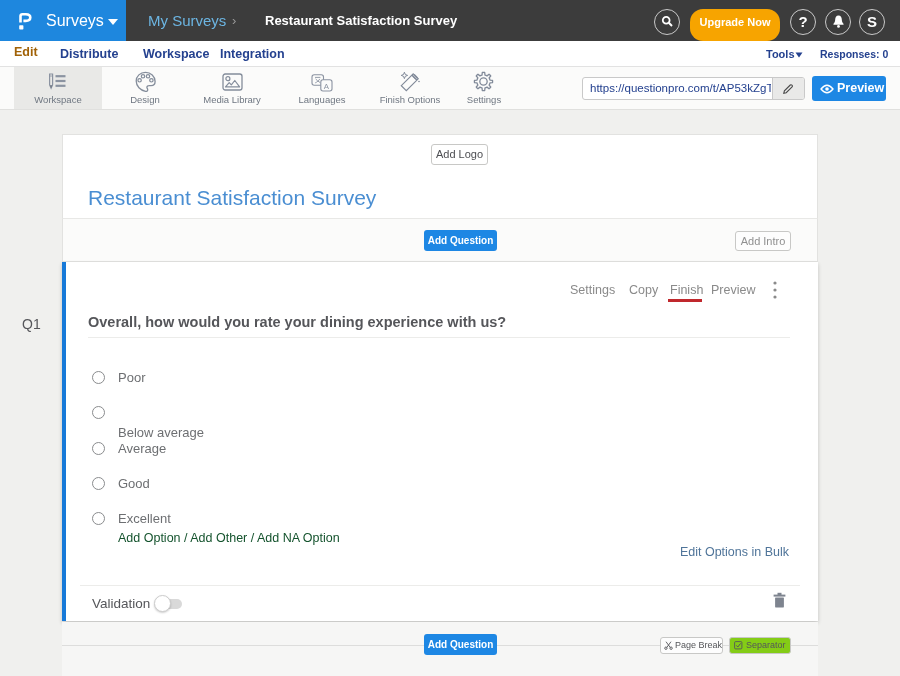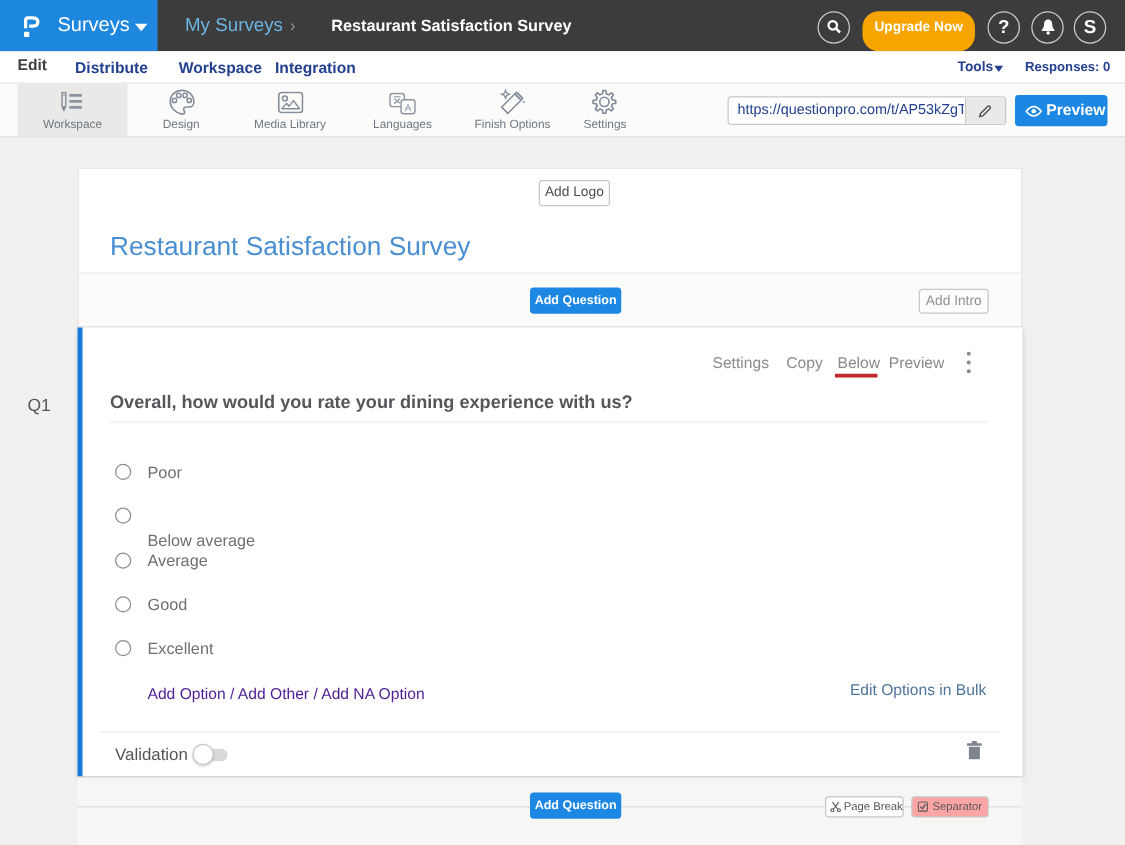--- a/index.html
+++ b/index.html
@@ -33,21 +33,21 @@
 <div class="abs" style="left:690px;top:9px;width:90px;height:32px;background:#f7a400;border-radius:13px;color:#fff;font-size:11px;font-weight:bold;text-align:center;line-height:26px;">Upgrade Now</div>
 <div class="abs" style="left:790px;top:9px;width:26px;height:26px;border:1.5px solid #c9c9c9;border-radius:50%;color:#fff;font-size:15px;font-weight:bold;text-align:center;line-height:24px;">?</div>
 <div class="abs" style="left:825px;top:9px;width:26px;height:26px;border:1.5px solid #c9c9c9;border-radius:50%;"></div>
 <svg class="abs" style="left:831px;top:14px;" width="15" height="16" viewBox="0 0 15 16">
   <path d="M7.5 1.6 C9.9 1.6 10.7 3.5 10.8 5.6 C10.9 7.5 11.3 8.7 12.7 9.9 L12.4 10.8 L2.6 10.8 L2.3 9.9 C3.7 8.7 4.1 7.5 4.2 5.6 C4.3 3.5 5.1 1.6 7.5 1.6 Z" fill="#fff"></path>
   <circle cx="7.5" cy="12.4" r="1.4" fill="#fff"></circle>
 </svg>
 <div class="abs" style="left:859px;top:9px;width:26px;height:26px;border:1.5px solid #c9c9c9;border-radius:50%;color:#fff;font-size:15px;font-weight:bold;text-align:center;line-height:23px;">S</div>
 
 <div class="abs" style="left:0;top:41px;width:900px;height:26px;background:#fff;border-bottom:1px solid #e2e2e2;"></div>
-<div class="abs" style="left:14px;top:41px;height:36px;line-height:23px;color:#404040;font-size:12.5px;font-weight:bold;border-bottom:3px solid #1f7cd4;">Edit</div>
+<div class="abs" style="left:14px;top:41px;height:36px;line-height:23px;color:#a16207;font-size:12.5px;font-weight:bold;border-bottom:3px solid #1f7cd4;">Edit</div>
 <div class="abs" style="left:60px;top:41px;height:26px;line-height:26px;color:#24418f;font-size:12.5px;font-weight:bold;">Distribute</div>
 <div class="abs" style="left:143px;top:41px;height:26px;line-height:26px;color:#24418f;font-size:12.5px;font-weight:bold;">Workspace</div>
 <div class="abs" style="left:220px;top:41px;height:26px;line-height:26px;color:#24418f;font-size:12.5px;font-weight:bold;">Integration</div>
 <div class="abs" style="left:766px;top:41px;height:42px;line-height:26px;color:#24418f;font-size:11px;font-weight:bold;">Tools</div>
 <svg class="abs" style="left:795px;top:52px;" width="8" height="6" viewBox="0 0 8 6">
     <path d="M0.5 0.5 L4 5.5 L7.5 0.5 Z" fill="#24418f"></path>
   </svg>
 <div class="abs" style="left:820px;top:41px;height:26px;line-height:26px;color:#24418f;font-size:10.5px;font-weight:bold;">Responses: 0</div>
 
 <div class="abs" style="left:0;top:67px;width:900px;height:43px;background:#fbfbfa;border-bottom:1px solid #e0e0de;"></div>
@@ -134,21 +134,21 @@
 <div class="abs" style="left:62px;top:219px;width:756px;height:43px;background:#fbfbfa;border:1px solid #e2e2e0;border-top:none;"></div>
 <div class="abs" style="left:424px;top:230px;width:73px;height:21px;background:#1d87e4;border-radius:3px;color:#fff;font-size:10px;font-weight:bold;text-align:center;line-height:21px;white-space:nowrap;">Add Question</div>
 <div class="abs" style="left:735px;top:231px;width:56px;height:20px;background:#fdfdfd;border:1px solid #c8c8c6;border-radius:3px;color:#909090;font-size:11px;text-align:center;line-height:18px;white-space:nowrap;">Add Intro</div>
 
 <div class="abs" style="left:22px;top:316px;color:#55565a;font-size:14px;">Q1</div>
 
 <div class="abs" style="left:62px;top:262px;width:756px;height:359px;background:#fff;border-left:4px solid #1779d8;box-shadow:0 2px 4px rgba(0,0,0,0.2);"></div>
 
 <div class="abs" style="left:570px;top:283px;color:#8a8a8a;font-size:12.5px;">Settings</div>
 <div class="abs" style="left:629px;top:283px;color:#8a8a8a;font-size:12.5px;">Copy</div>
-<div class="abs" style="left:670px;top:283px;color:#8a8a8a;font-size:12.5px;">Below</div>
+<div class="abs" style="left:670px;top:283px;color:#8a8a8a;font-size:12.5px;">Finish</div>
 <div class="abs" style="left:668px;top:299px;width:34px;height:3px;background:#c0282d;"></div>
 <div class="abs" style="left:711px;top:283px;color:#8a8a8a;font-size:12.5px;">Preview</div>
 <svg class="abs" style="left:772px;top:280px;" width="6" height="20" viewBox="0 0 6 20">
     <circle cx="3" cy="3" r="1.6" fill="#8a8a8a"></circle>
     <circle cx="3" cy="10" r="1.6" fill="#8a8a8a"></circle>
     <circle cx="3" cy="17" r="1.6" fill="#8a8a8a"></circle>
   </svg>
 
 <div class="abs" style="left:88px;top:314px;color:#55565a;font-size:14.5px;font-weight:bold;">Overall, how would you rate your dining experience with us?</div>
 <div class="abs" style="left:88px;top:337px;width:702px;height:1px;background:#ececea;"></div>
@@ -157,21 +157,21 @@
 <div class="abs" style="left:118px;top:370px;color:#6d6f72;font-size:13px;">Poor</div>
 <div class="abs" style="left:92px;top:406px;width:13px;height:13px;border:1.5px solid #8a8c8e;border-radius:50%;"></div>
 <div class="abs" style="left:118px;top:405px;color:#6d6f72;font-size:13px;margin-top:20px;">Below average</div>
 <div class="abs" style="left:92px;top:442px;width:13px;height:13px;border:1.5px solid #8a8c8e;border-radius:50%;"></div>
 <div class="abs" style="left:118px;top:441px;color:#6d6f72;font-size:13px;">Average</div>
 <div class="abs" style="left:92px;top:477px;width:13px;height:13px;border:1.5px solid #8a8c8e;border-radius:50%;"></div>
 <div class="abs" style="left:118px;top:476px;color:#6d6f72;font-size:13px;">Good</div>
 <div class="abs" style="left:92px;top:512px;width:13px;height:13px;border:1.5px solid #8a8c8e;border-radius:50%;"></div>
 <div class="abs" style="left:118px;top:511px;color:#6d6f72;font-size:13px;">Excellent</div>
 
-<div class="abs" style="left:118px;top:548px;color:#4c1d95;font-size:12.5px;">Add Option / Add Other / Add NA Option</div>
+<div class="abs" style="left:118px;top:531px;color:#14532d;font-size:12.5px;">Add Option / Add Other / Add NA Option</div>
 <div class="abs" style="left:640px;top:545px;width:149px;text-align:right;color:#4f7499;font-size:12.5px;">Edit Options in Bulk</div>
 
 <div class="abs" style="left:80px;top:585px;width:720px;height:1px;background:#ececea;"></div>
 <div class="abs" style="left:92px;top:596px;color:#55565a;font-size:13.5px;">Validation</div>
 <div class="abs" style="left:156px;top:599px;width:26px;height:10px;background:#d9d9d9;border-radius:5px;"></div>
 <div class="abs" style="left:154px;top:595px;width:17px;height:17px;background:#fff;border:1px solid #ccc;border-radius:50%;box-shadow:0 1px 2px rgba(0,0,0,0.2);"></div>
 <svg class="abs" style="left:772px;top:592px;" width="15" height="16" viewBox="0 0 15 16">
   <rect x="5.5" y="0.8" width="4" height="2.4" fill="#7e848f"></rect>
   <rect x="1.6" y="2.6" width="11.8" height="2" fill="#7e848f"></rect>
   <rect x="3.1" y="5.4" width="8.8" height="10" rx="0.6" fill="#7e848f"></rect>
@@ -182,17 +182,17 @@
 <div class="abs" style="left:424px;top:634px;width:73px;height:21px;background:#1d87e4;border-radius:3px;color:#fff;font-size:10px;font-weight:bold;text-align:center;line-height:21px;white-space:nowrap;">Add Question</div>
 <div class="abs" style="left:660px;top:637px;width:63px;height:17px;background:#fdfdfd;border:1px solid #c8c8c6;border-radius:3px;color:#55565a;font-size:9px;text-align:left;padding-left:14px;line-height:15px;white-space:nowrap;">Page Break</div>
 <svg class="abs" style="left:664px;top:641px;" width="9" height="9" viewBox="0 0 9 9">
     <g stroke="#55565a" stroke-width="0.9" fill="none">
       <circle cx="1.9" cy="7.2" r="1.2"></circle>
       <circle cx="7.1" cy="7.2" r="1.2"></circle>
       <line x1="2.8" y1="6.4" x2="7" y2="0.7"></line>
       <line x1="6.2" y1="6.4" x2="2" y2="0.7"></line>
     </g>
   </svg>
-<div class="abs" style="left:729px;top:637px;width:62px;height:17px;background:#fca5a5;border:1px solid #c8c8c6;border-radius:3px;color:#55565a;font-size:9px;text-align:left;padding-left:16px;line-height:15px;white-space:nowrap;">Separator</div>
+<div class="abs" style="left:729px;top:637px;width:62px;height:17px;background:#84cc16;border:1px solid #c8c8c6;border-radius:3px;color:#55565a;font-size:9px;text-align:left;padding-left:16px;line-height:15px;white-space:nowrap;">Separator</div>
 <svg class="abs" style="left:734px;top:641px;" width="9" height="9" viewBox="0 0 9 9">
     <rect x="0.6" y="0.6" width="7.3" height="7.3" rx="1" fill="none" stroke="#55565a" stroke-width="0.9"></rect>
     <path d="M2.3 4.4 L3.8 6 L6.6 2.4" fill="none" stroke="#55565a" stroke-width="1"></path>
   </svg>
 
 </body></html>

